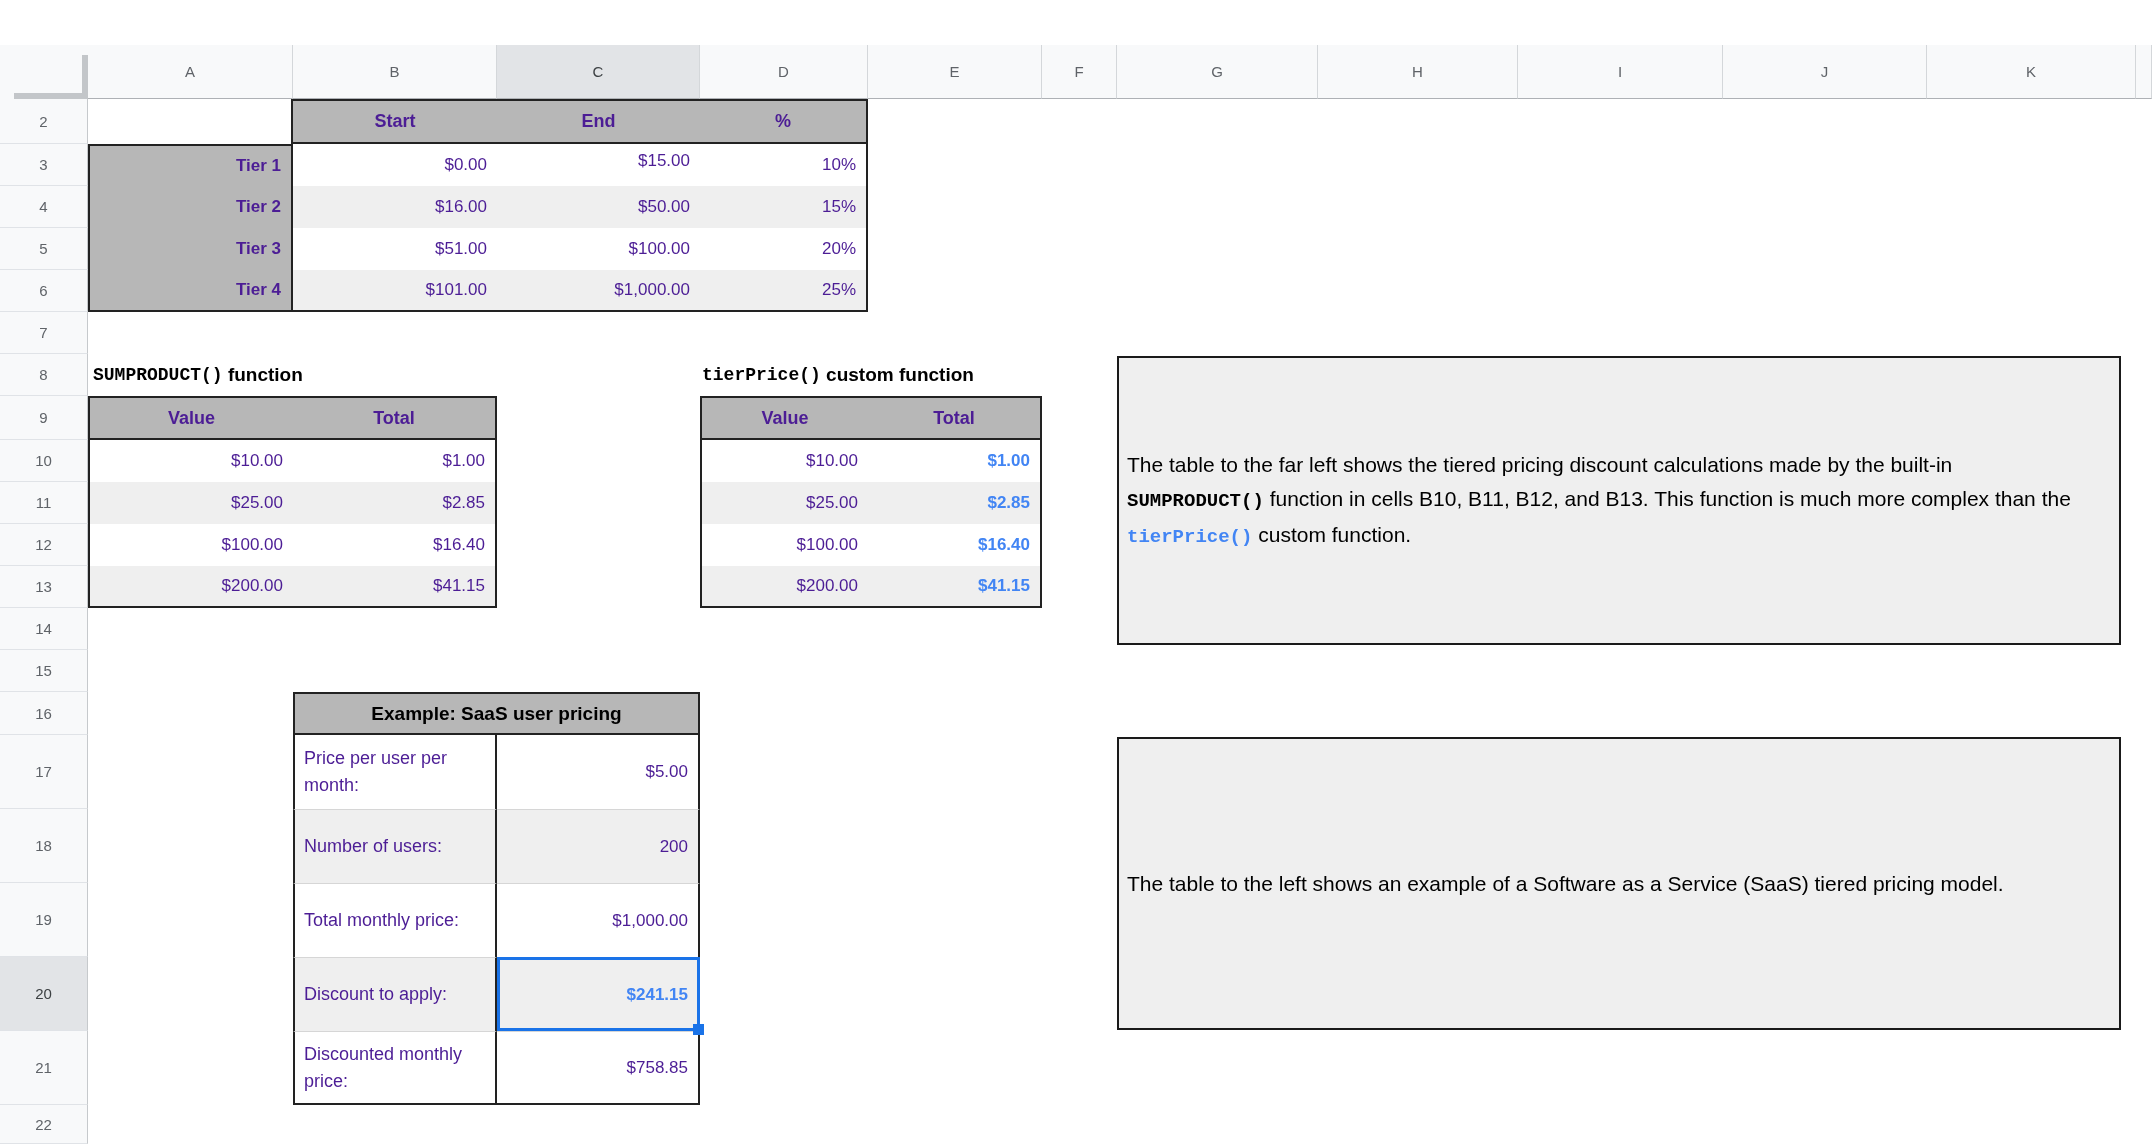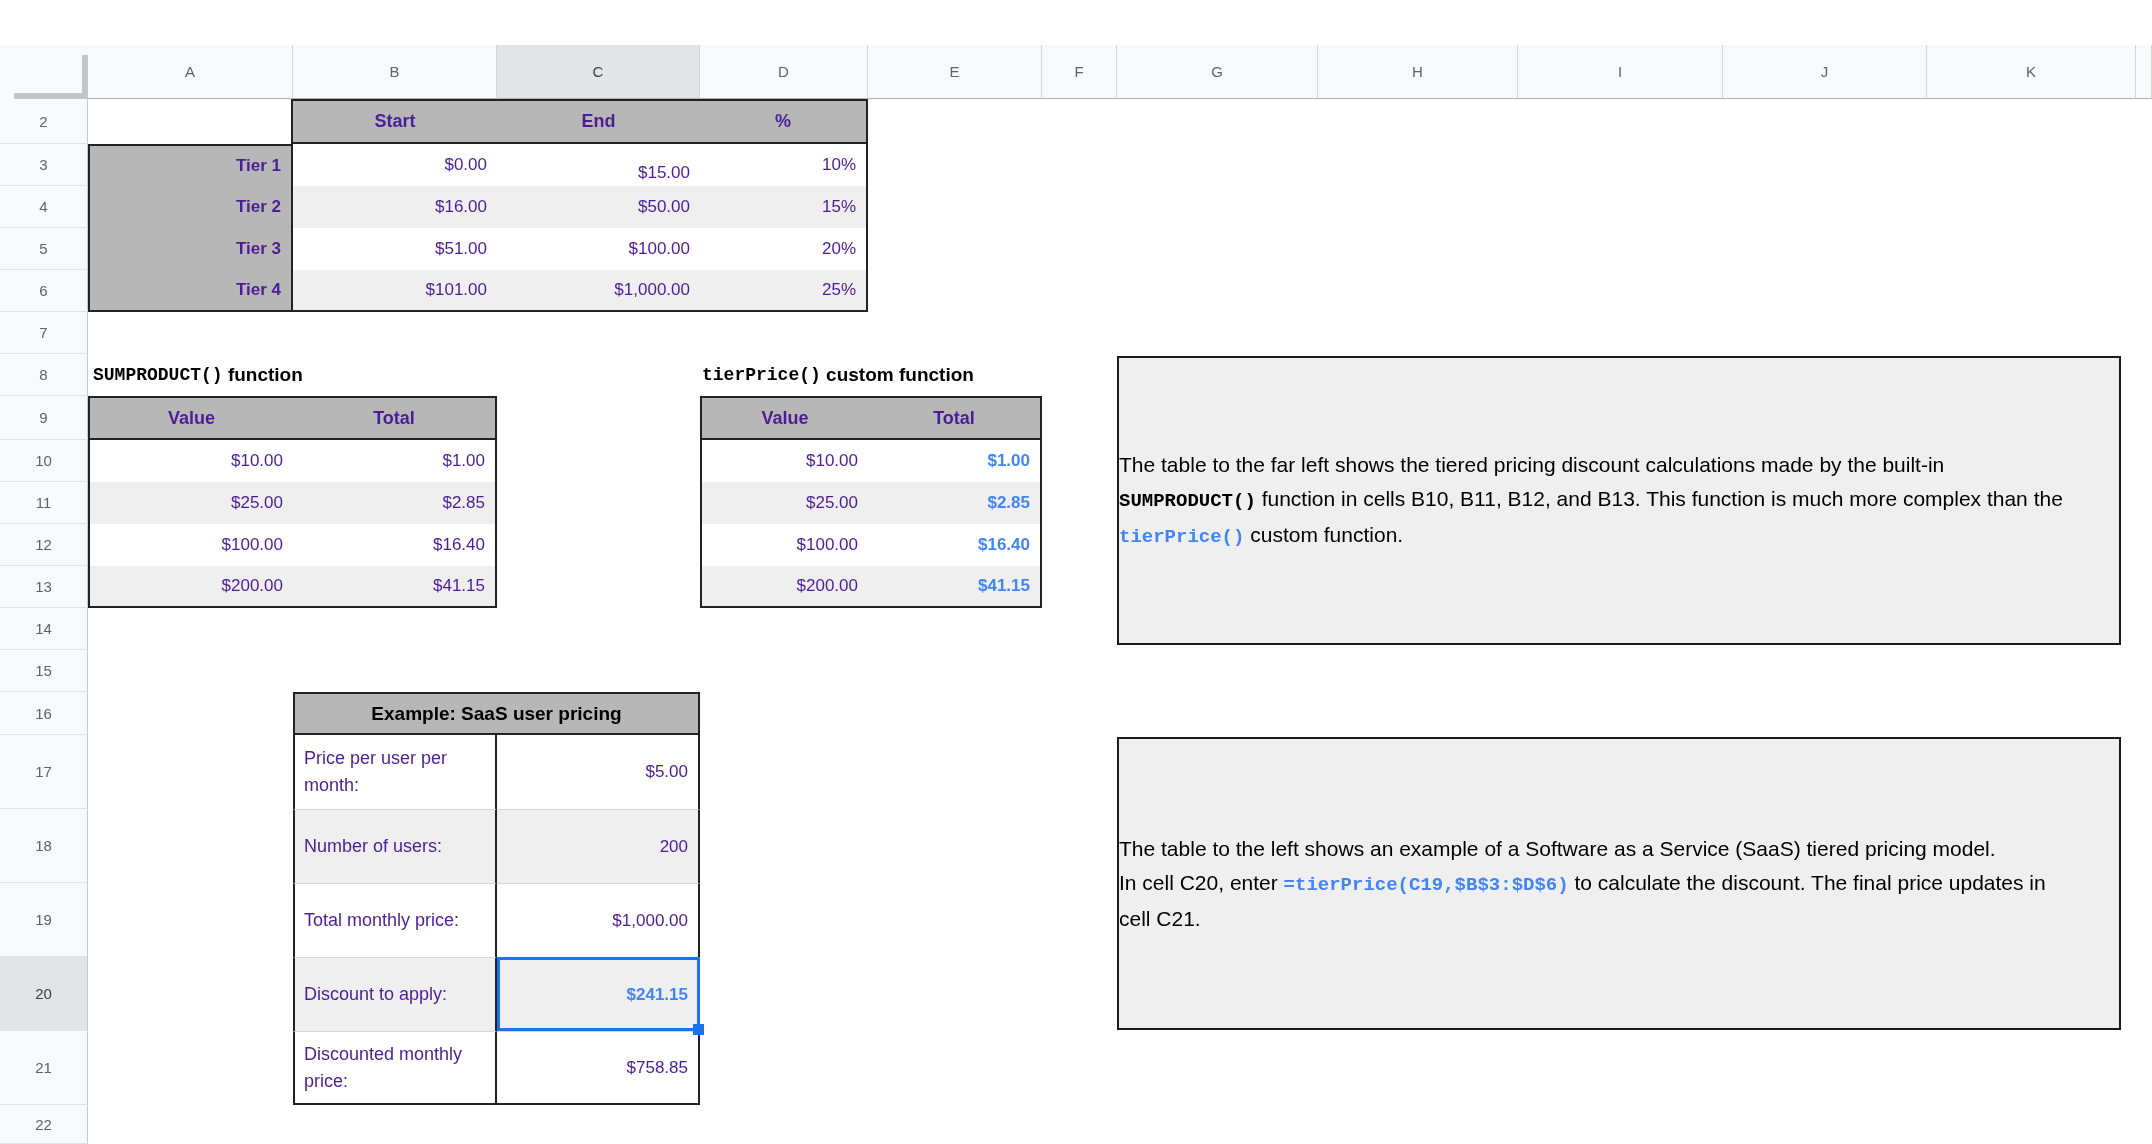--- a/index.html
+++ b/index.html
@@ -38,21 +38,21 @@
   .grayhdr{background:#b7b7b7;font-weight:bold;font-size:18px;}
   .altrow{background:#efefef;}
   .blueval{color:#4285f4;font-weight:bold;}
   .wrap2{line-height:27px;padding-left:9px;font-size:18px;align-items:center;}
   
   .sheet-title{position:absolute;height:42px;display:flex;align-items:center;
                font-size:19px;font-weight:bold;color:#000;white-space:pre;}
   .code-inline{font-family:"Liberation Mono",monospace;font-weight:bold;font-size:18px;}
   
   .note-box{position:absolute;background:#efefef;border:2px solid #1a1a1a;box-sizing:border-box;
-            display:flex;flex-direction:column;justify-content:center;padding:0 0;}
+            display:flex;flex-direction:column;justify-content:center;padding:0 8px;}
   .note-box p{margin:0;font-size:21px;line-height:34px;color:#000;max-width:960px;}
   .code{font-family:"Liberation Mono",monospace;font-weight:bold;font-size:19px;}
   .code.blue{color:#4285f4;}
   
   .selection{position:absolute;border:3px solid #1a73e8;box-sizing:border-box;pointer-events:auto;}
   .fill-handle{position:absolute;right:-7px;bottom:-7px;width:11px;height:11px;background:#1a73e8;}
 </style>
 </head>
 <body>
 
@@ -98,21 +98,21 @@
       <div class="rowh" style="top: 1105px; height: 39px;">22</div>
     </div>
 
   <div id="cells">
       <div class="cell " style="left: 88px; top: 99px; width: 205px; height: 45px; border-right: 2px solid rgb(34, 34, 34);"></div>
       <div class="cell grayhdr center" style="left: 293px; top: 99px; width: 204px; height: 45px; border-top: 2px solid rgb(34, 34, 34); border-bottom: 2px solid rgb(34, 34, 34); border-right: none;">Start</div>
       <div class="cell grayhdr center" style="left: 497px; top: 99px; width: 203px; height: 45px; border-top: 2px solid rgb(34, 34, 34); border-bottom: 2px solid rgb(34, 34, 34); border-right: none;">End</div>
       <div class="cell grayhdr center" style="left: 700px; top: 99px; width: 168px; height: 45px; border-top: 2px solid rgb(34, 34, 34); border-bottom: 2px solid rgb(34, 34, 34); border-right: 2px solid rgb(34, 34, 34);">%</div>
       <div class="cell grayhdr right" style="left: 88px; top: 144px; width: 205px; height: 42px; border-left: 2px solid rgb(34, 34, 34); border-right: 2px solid rgb(34, 34, 34); font-size: 17px; border-top: 2px solid rgb(34, 34, 34); border-bottom: none; padding-left: 44px;">Tier 1</div>
       <div class="cell right" style="left: 293px; top: 144px; width: 204px; height: 42px; border-bottom: none;">$0.00</div>
-      <div class="cell right" style="left: 497px; top: 156px; width: 203px; height: 34px; border-bottom: none;">$15.00</div>
+      <div class="cell right" style="left: 497px; top: 144px; width: 203px; height: 34px; border-bottom: none;">$15.00</div>
       <div class="cell right" style="left: 700px; top: 144px; width: 168px; height: 42px; border-right: 2px solid rgb(34, 34, 34); border-bottom: none;">10%</div>
       <div class="cell grayhdr right" style="left: 88px; top: 186px; width: 205px; height: 42px; border-left: 2px solid rgb(34, 34, 34); border-right: 2px solid rgb(34, 34, 34); font-size: 17px; border-top: none; border-bottom: none;">Tier 2</div>
       <div class="cell right altrow" style="left: 293px; top: 186px; width: 204px; height: 42px; border-bottom: none;">$16.00</div>
       <div class="cell right altrow" style="left: 497px; top: 186px; width: 203px; height: 42px; border-bottom: none;">$50.00</div>
       <div class="cell right altrow" style="left: 700px; top: 186px; width: 168px; height: 42px; border-right: 2px solid rgb(34, 34, 34); border-bottom: none;">15%</div>
       <div class="cell grayhdr right" style="left: 88px; top: 228px; width: 205px; height: 42px; border-left: 2px solid rgb(34, 34, 34); border-right: 2px solid rgb(34, 34, 34); font-size: 17px; border-top: none; border-bottom: none;">Tier 3</div>
       <div class="cell right" style="left: 293px; top: 228px; width: 204px; height: 42px; border-bottom: none;">$51.00</div>
       <div class="cell right" style="left: 497px; top: 228px; width: 203px; height: 42px; border-bottom: none;">$100.00</div>
       <div class="cell right" style="left: 700px; top: 228px; width: 168px; height: 42px; border-right: 2px solid rgb(34, 34, 34); border-bottom: none;">20%</div>
       <div class="cell grayhdr right" style="left: 88px; top: 270px; width: 205px; height: 42px; border-left: 2px solid rgb(34, 34, 34); border-right: 2px solid rgb(34, 34, 34); font-size: 17px; border-top: none; border-bottom: 2px solid rgb(34, 34, 34);">Tier 4</div>
@@ -153,20 +153,19 @@
     </div>
 
   <div class="sheet-title" style="left:93px;top:354px;"><span class="code-inline">SUMPRODUCT()</span><span> function</span></div>
   <div class="sheet-title" style="left:702px;top:354px;"><span class="code-inline">tierPrice()</span><span> custom function</span></div>
 
   <div class="note-box" id="note-box-1" style="left:1117px;top:356px;width:1004px;height:289px;">
       <p><span>The table to the far left shows the tiered pricing discount calculations made by the built-in </span><span class="code">SUMPRODUCT()</span><span> function in cells B10, B11, B12, and B13. This function is much more complex than the </span><span class="code blue">tierPrice()</span><span> custom function.</span></p>
     </div>
   <div class="note-box" id="note-box-2" style="left:1117px;top:737px;width:1004px;height:293px;">
       <p><span>The table to the left shows an example of a Software as a Service (SaaS) tiered pricing model.</span></p>
-      <p><span>In cell C20, enter </span><span class="code blue">=tierPrice(C19,$B$3:$D$6)</span><span> to calculate the discount. The final price updates in cell C21.</span></p>
     </div>
 
   <div class="selection" style="left:497px;top:957px;width:203px;height:74px;">
     <div class="fill-handle"></div>
   </div>
 
 </div>
 
 </body></html>

